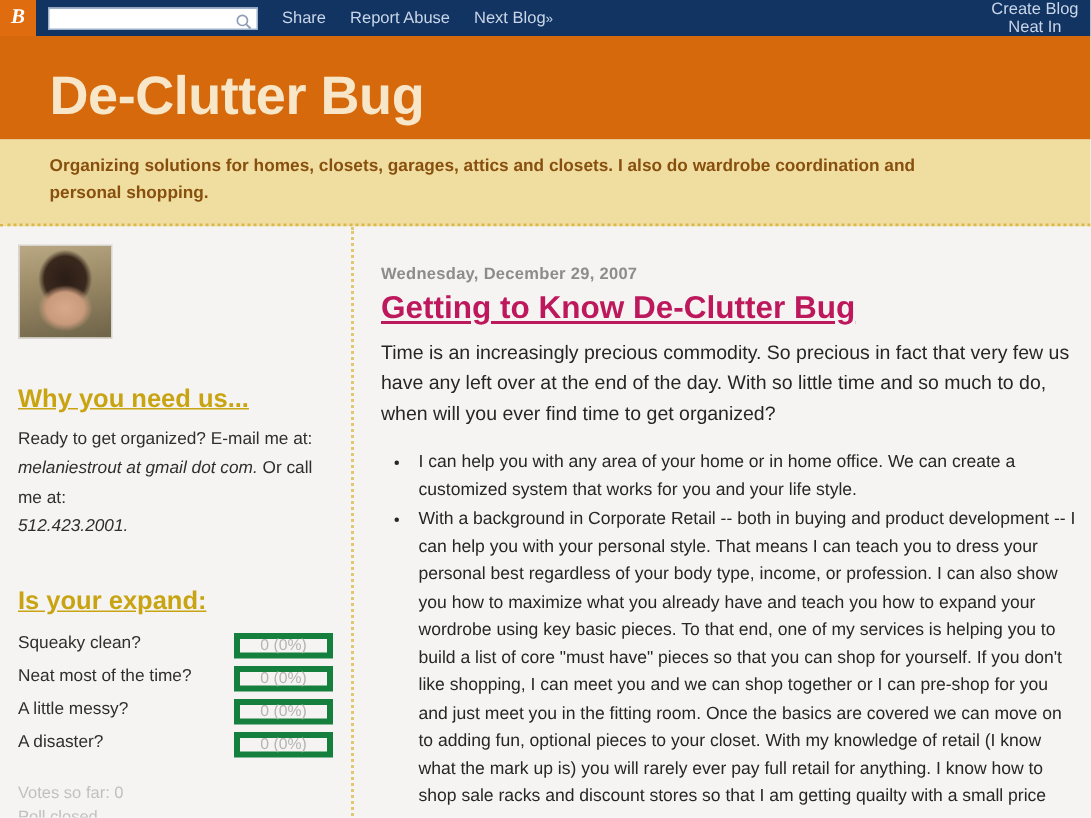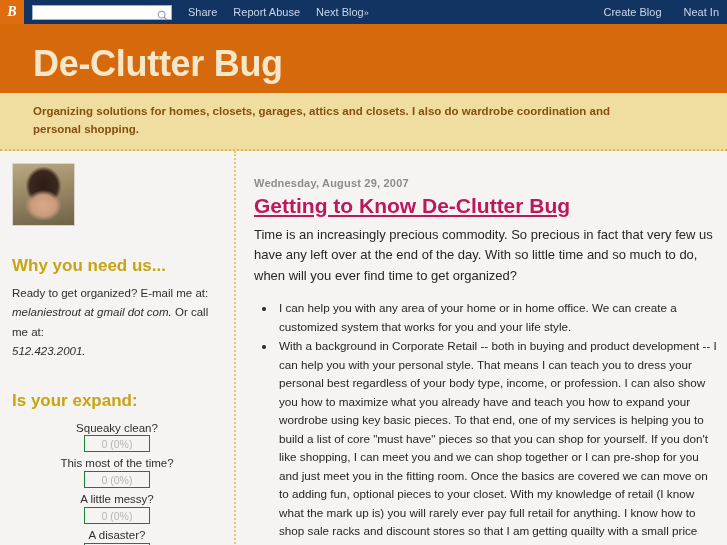--- a/index.html
+++ b/index.html
@@ -57,21 +57,21 @@
   }
   .nav-link {
     color: #c9d6e8;
     font-size: 11px;
     text-decoration: none;
     margin-left: 16px;
     white-space: nowrap;
     cursor: pointer;
   }
   #navbar-left { display: flex; align-items: center; }
-  #navbar-right { margin-left: auto; display: flex; align-items: center; }
+  #navbar-right { margin-left: auto; display: flex; align-items: center; flex-direction: column; }
   #navbar-right .nav-link { margin-left: 22px; }
   .nav-chev { font-size: 9px; }
 
   
   #header-band {
     background: #d5690b;
     height: 69px;
     padding: 22px 0 0 33px;
   }
   #blog-title {
@@ -125,46 +125,46 @@
       radial-gradient(ellipse 24px 26px at 50% 36%, #2a1d16 0%, #3a281d 58%, rgba(58,40,29,0) 75%),
       linear-gradient(170deg, #b9a883 0%, #9d8c68 40%, #6e6348 100%);
     margin-bottom: 30px;
   }
   .side-heading {
     color: #c8a412;
     font-size: 17px;
     font-weight: bold;
     margin: 0 0 8px 0;
     line-height: 1.2;
+    text-decoration: underline;
   }
   #contact-text {
     font-size: 11.5px;
     color: #2e2e2e;
     line-height: 1.68;
     margin: 0 0 30px 0;
   }
   #contact-text .ital { font-style: italic; }
 
   
   #poll-heading { margin-bottom: 10px; }
   .poll-row {
     display: flex;
     align-items: center;
     margin-bottom: 5px;
-    flex-direction: column;
   }
   .poll-label {
     font-size: 11.5px;
     color: #2e2e2e;
     flex: 1 1 auto;
     line-height: 1.2;
   }
   .poll-result {
     width: 66px; height: 17px;
-    border: 1px solid #15803d;
+    border: 4px solid #15803d;
     background: #f5f4f2;
     color: #b4b4b4;
     font-size: 10.5px;
     display: flex;
     align-items: center;
     justify-content: center;
     flex: 0 0 auto;
   }
   #poll-footer {
     margin-top: 17px;
@@ -257,40 +257,40 @@
       <span class="ital">512.423.2001.</span>
     </p>
 
     <h2 class="side-heading" id="poll-heading">Is your expand:</h2>
 
     <div class="poll-row">
       <span class="poll-label">Squeaky clean?</span>
       <span class="poll-result">0 (0%)</span>
     </div>
     <div class="poll-row">
-      <span class="poll-label">This most of the time?</span>
+      <span class="poll-label">Neat most of the time?</span>
       <span class="poll-result">0 (0%)</span>
     </div>
     <div class="poll-row">
       <span class="poll-label">A little messy?</span>
       <span class="poll-result">0 (0%)</span>
     </div>
     <div class="poll-row">
       <span class="poll-label">A disaster?</span>
       <span class="poll-result">0 (0%)</span>
     </div>
 
     <div id="poll-footer">
       <div>Votes so far: 0</div>
       <div>Poll closed</div>
     </div>
   </div>
 
   <div id="main">
-    <div id="post-date">Wednesday, August 29, 2007</div>
+    <div id="post-date">Wednesday, December 29, 2007</div>
     <a id="post-title">Getting to Know De-Clutter Bug</a>
     <p class="post-para">Time is an increasingly precious commodity. So precious in fact that very few  us have any left over at the end of the day. With so little time and so much to do, when will you ever find time to get organized?</p>
     <ul id="post-list">
       <li>I can help you with any area of your home or in home office. We can create a customized system that works for you and your life style.</li>
       <li>With a background in Corporate Retail -- both in buying and product development -- I can help you with your personal style. That means I can teach you to dress your personal best regardless of your body type, income, or profession. I can also show you how to maximize what you already have and teach you how to expand your wordrobe using key basic pieces. To that end, one of my services is helping you to build a list of core "must have" pieces so that you can shop for yourself. If you don't like shopping, I can meet you and we can shop together or I can pre-shop for you and just meet you in the fitting room. Once the basics are covered we can move on to adding fun, optional pieces to your closet. With my knowledge of retail (I know what the mark up is) you will rarely ever pay full retail for anything. I know how to shop sale racks and discount stores so that I am getting quailty with a small price tag. It is all about value.Yes, I'm good at the shopping thing.</li>
     </ul>
   </div>
 
 </div>
 

